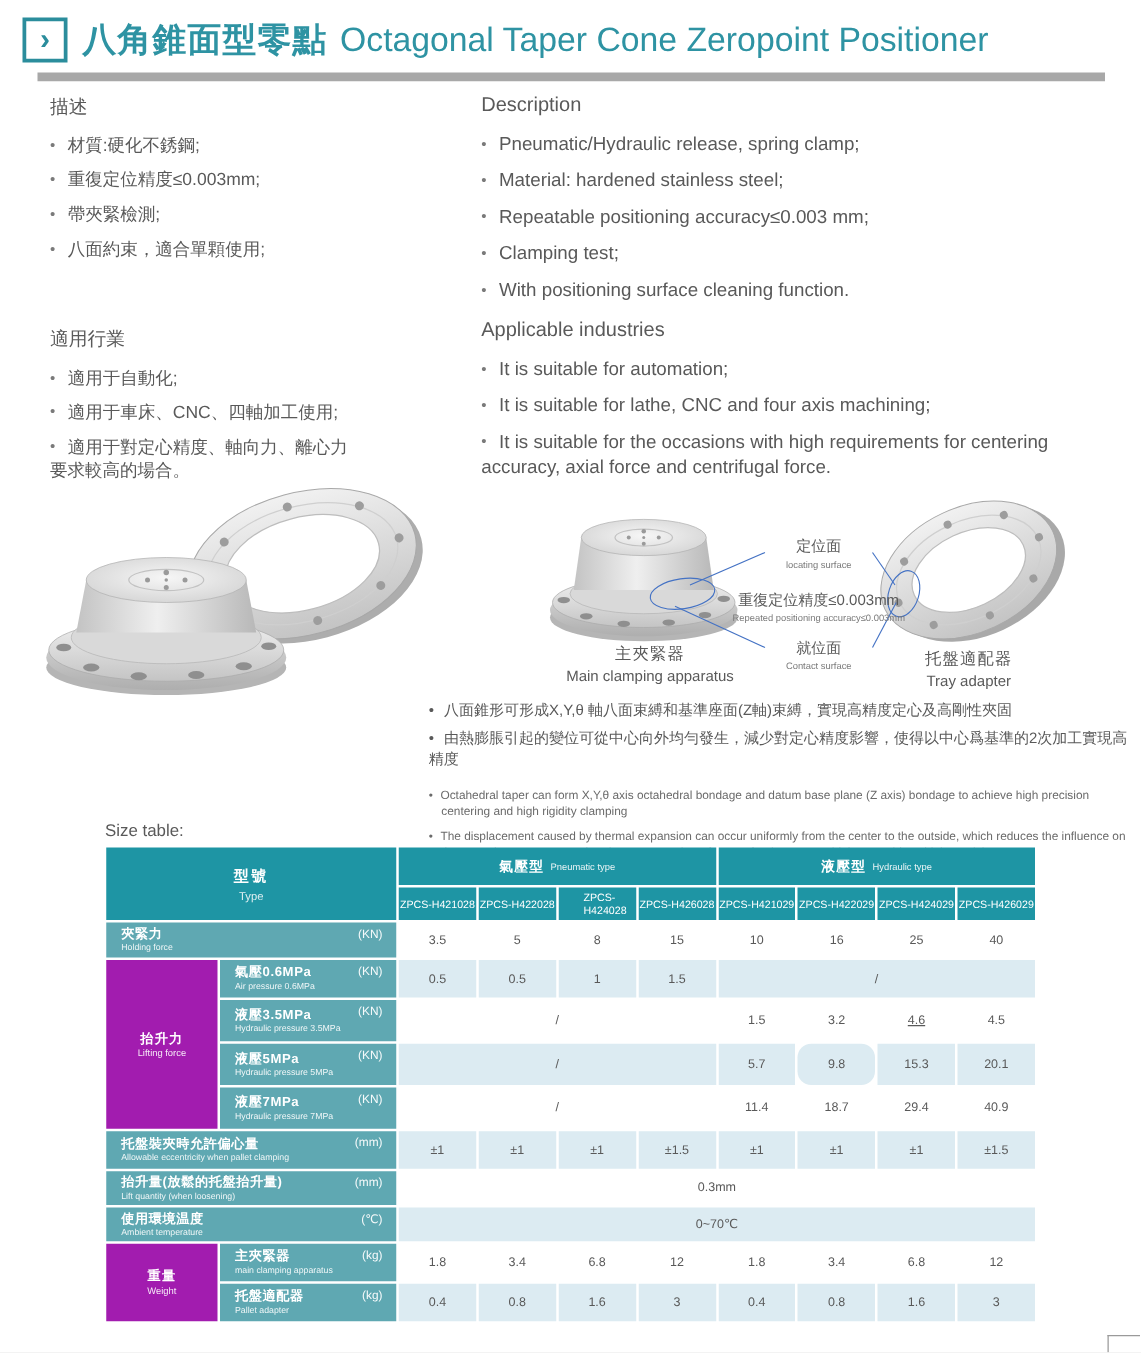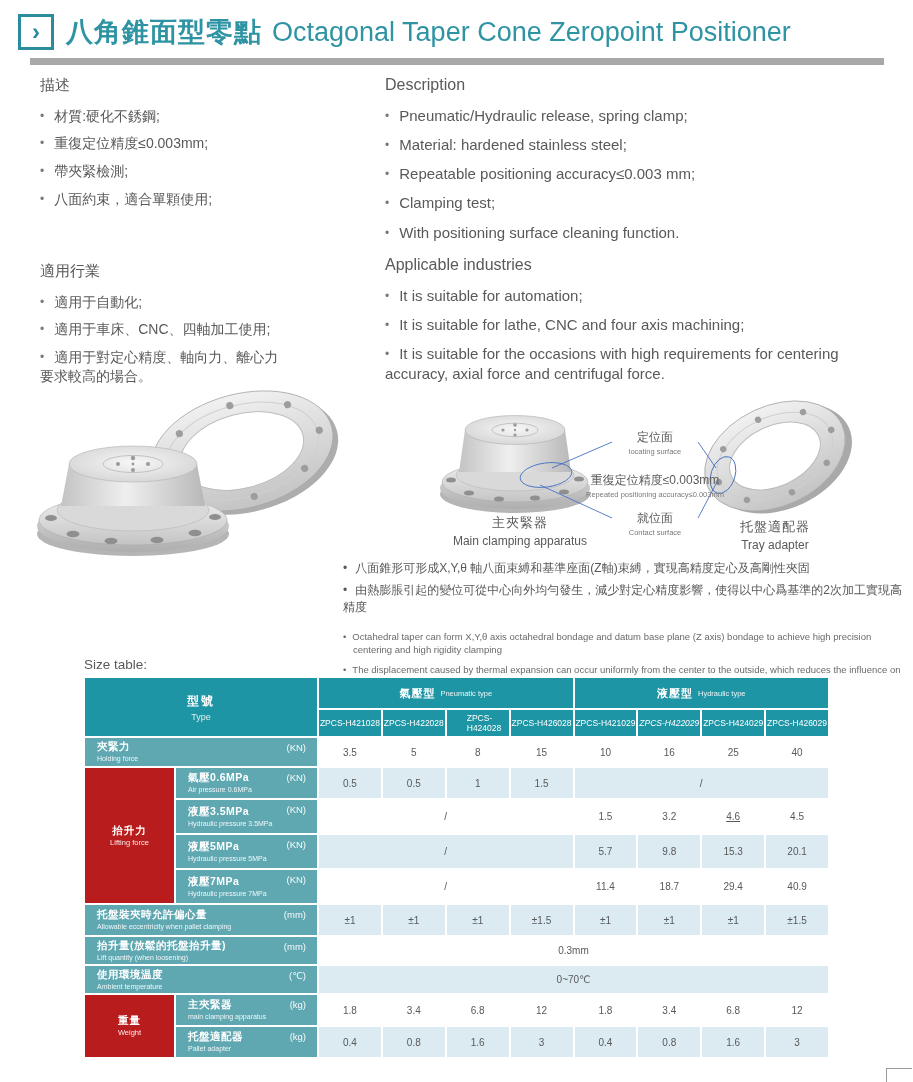--- a/index.html
+++ b/index.html
@@ -46,21 +46,21 @@
   .stable { position:absolute; left:85px; top:678px; width:743px; display:grid;
             grid-template-columns:89px 141px repeat(8,1fr);
             grid-template-rows:30px 26px 28px 30px 33px 33px 33px 30px 27px 27px 30px 30px;
             gap:2px; background:#ffffff; }
   .c { display:flex; align-items:center; justify-content:center; }
   .th { background:#1e95a4; color:#ffffff; }
   .rh { background:#5fa8b2; color:#ffffff; position:relative; flex-direction:column; align-items:flex-start; justify-content:center; padding-left:12px; text-align:left; }
   .rh .unit { position:absolute; right:11px; top:4px; font-size:9.5px; opacity:.95; font-weight:normal; }
   .rh-zh { font-size:10.5px; font-weight:bold; letter-spacing:.5px; }
   .rh-en { font-size:7px; opacity:.9; margin-top:1px; line-height:1.15; max-width:110px; }
-  .gc { background:#b91c1c; color:#ffffff; flex-direction:column; }
+  .gc { background:#a21caf; color:#ffffff; flex-direction:column; }
   .gc .rh-zh { letter-spacing:1px; }
   .gc .rh-en { font-size:7.5px; }
   .type-cell { flex-direction:column; }
   .type-zh { font-size:12px; font-weight:bold; letter-spacing:2px; }
   .type-en { font-size:9px; opacity:.85; margin-top:2px; }
   .grp-zh { font-size:11px; font-weight:bold; letter-spacing:1px; }
   .grp-en { font-size:7.5px; opacity:.9; margin-left:5px; }
   .model { font-size:8.5px; letter-spacing:0; }
   .dv { font-size:10px; color:#595959; background:#ffffff; }
   .dv.blue { background:#dcebf2; }
@@ -291,21 +291,21 @@
     </div>
     <div class="c th" style="grid-area:1/7/2/11;">
       <span class="grp-zh">液壓型</span>
       <span class="grp-en">Hydraulic type</span>
     </div>
     <div class="c th model" style="grid-area:2/3/3/4;">ZPCS-H421028</div>
     <div class="c th model" style="grid-area:2/4/3/5;">ZPCS-H422028</div>
     <div class="c th model" style="grid-area:2/5/3/6;padding-left:20px;">ZPCS-H424028</div>
     <div class="c th model" style="grid-area:2/6/3/7;">ZPCS-H426028</div>
     <div class="c th model" style="grid-area:2/7/3/8;">ZPCS-H421029</div>
-    <div class="c th model" style="grid-area:2/8/3/9;font-style:italic;">ZPCS-H422029</div>
+    <div class="c th model" style="grid-area:2/8/3/9;">ZPCS-H422029</div>
     <div class="c th model" style="grid-area:2/9/3/10;">ZPCS-H424029</div>
     <div class="c th model" style="grid-area:2/10/3/11;">ZPCS-H426029</div>
 
     <div class="c rh" style="grid-area:3/1/4/3;">
       <span class="rh-zh">夾緊力</span>
       <span class="rh-en">Holding force</span>
       <span class="unit">(KN)</span>
     </div>
     <div class="c dv" style="grid-area:3/3/4/4;">3.5</div>
     <div class="c dv" style="grid-area:3/4/4/5;">5</div>
@@ -343,21 +343,21 @@
     <div class="c dv" style="grid-area:5/9/6/10;text-decoration:underline;">4.6</div>
     <div class="c dv" style="grid-area:5/10/6/11;">4.5</div>
 
     <div class="c rh" style="grid-area:6/2/7/3;">
       <span class="rh-zh">液壓5MPa</span>
       <span class="rh-en">Hydraulic pressure 5MPa</span>
       <span class="unit">(KN)</span>
     </div>
     <div class="c dv blue" style="grid-area:6/3/7/7;">/</div>
     <div class="c dv blue" style="grid-area:6/7/7/8;">5.7</div>
-    <div class="c dv blue" style="grid-area:6/8/7/9;">9.8</div>
+    <div class="c dv blue" style="grid-area:6/8/7/9;border-radius:11px;">9.8</div>
     <div class="c dv blue" style="grid-area:6/9/7/10;">15.3</div>
     <div class="c dv blue" style="grid-area:6/10/7/11;">20.1</div>
 
     <div class="c rh" style="grid-area:7/2/8/3;">
       <span class="rh-zh">液壓7MPa</span>
       <span class="rh-en">Hydraulic pressure 7MPa</span>
       <span class="unit">(KN)</span>
     </div>
     <div class="c dv" style="grid-area:7/3/8/7;">/</div>
     <div class="c dv" style="grid-area:7/7/8/8;">11.4</div>

